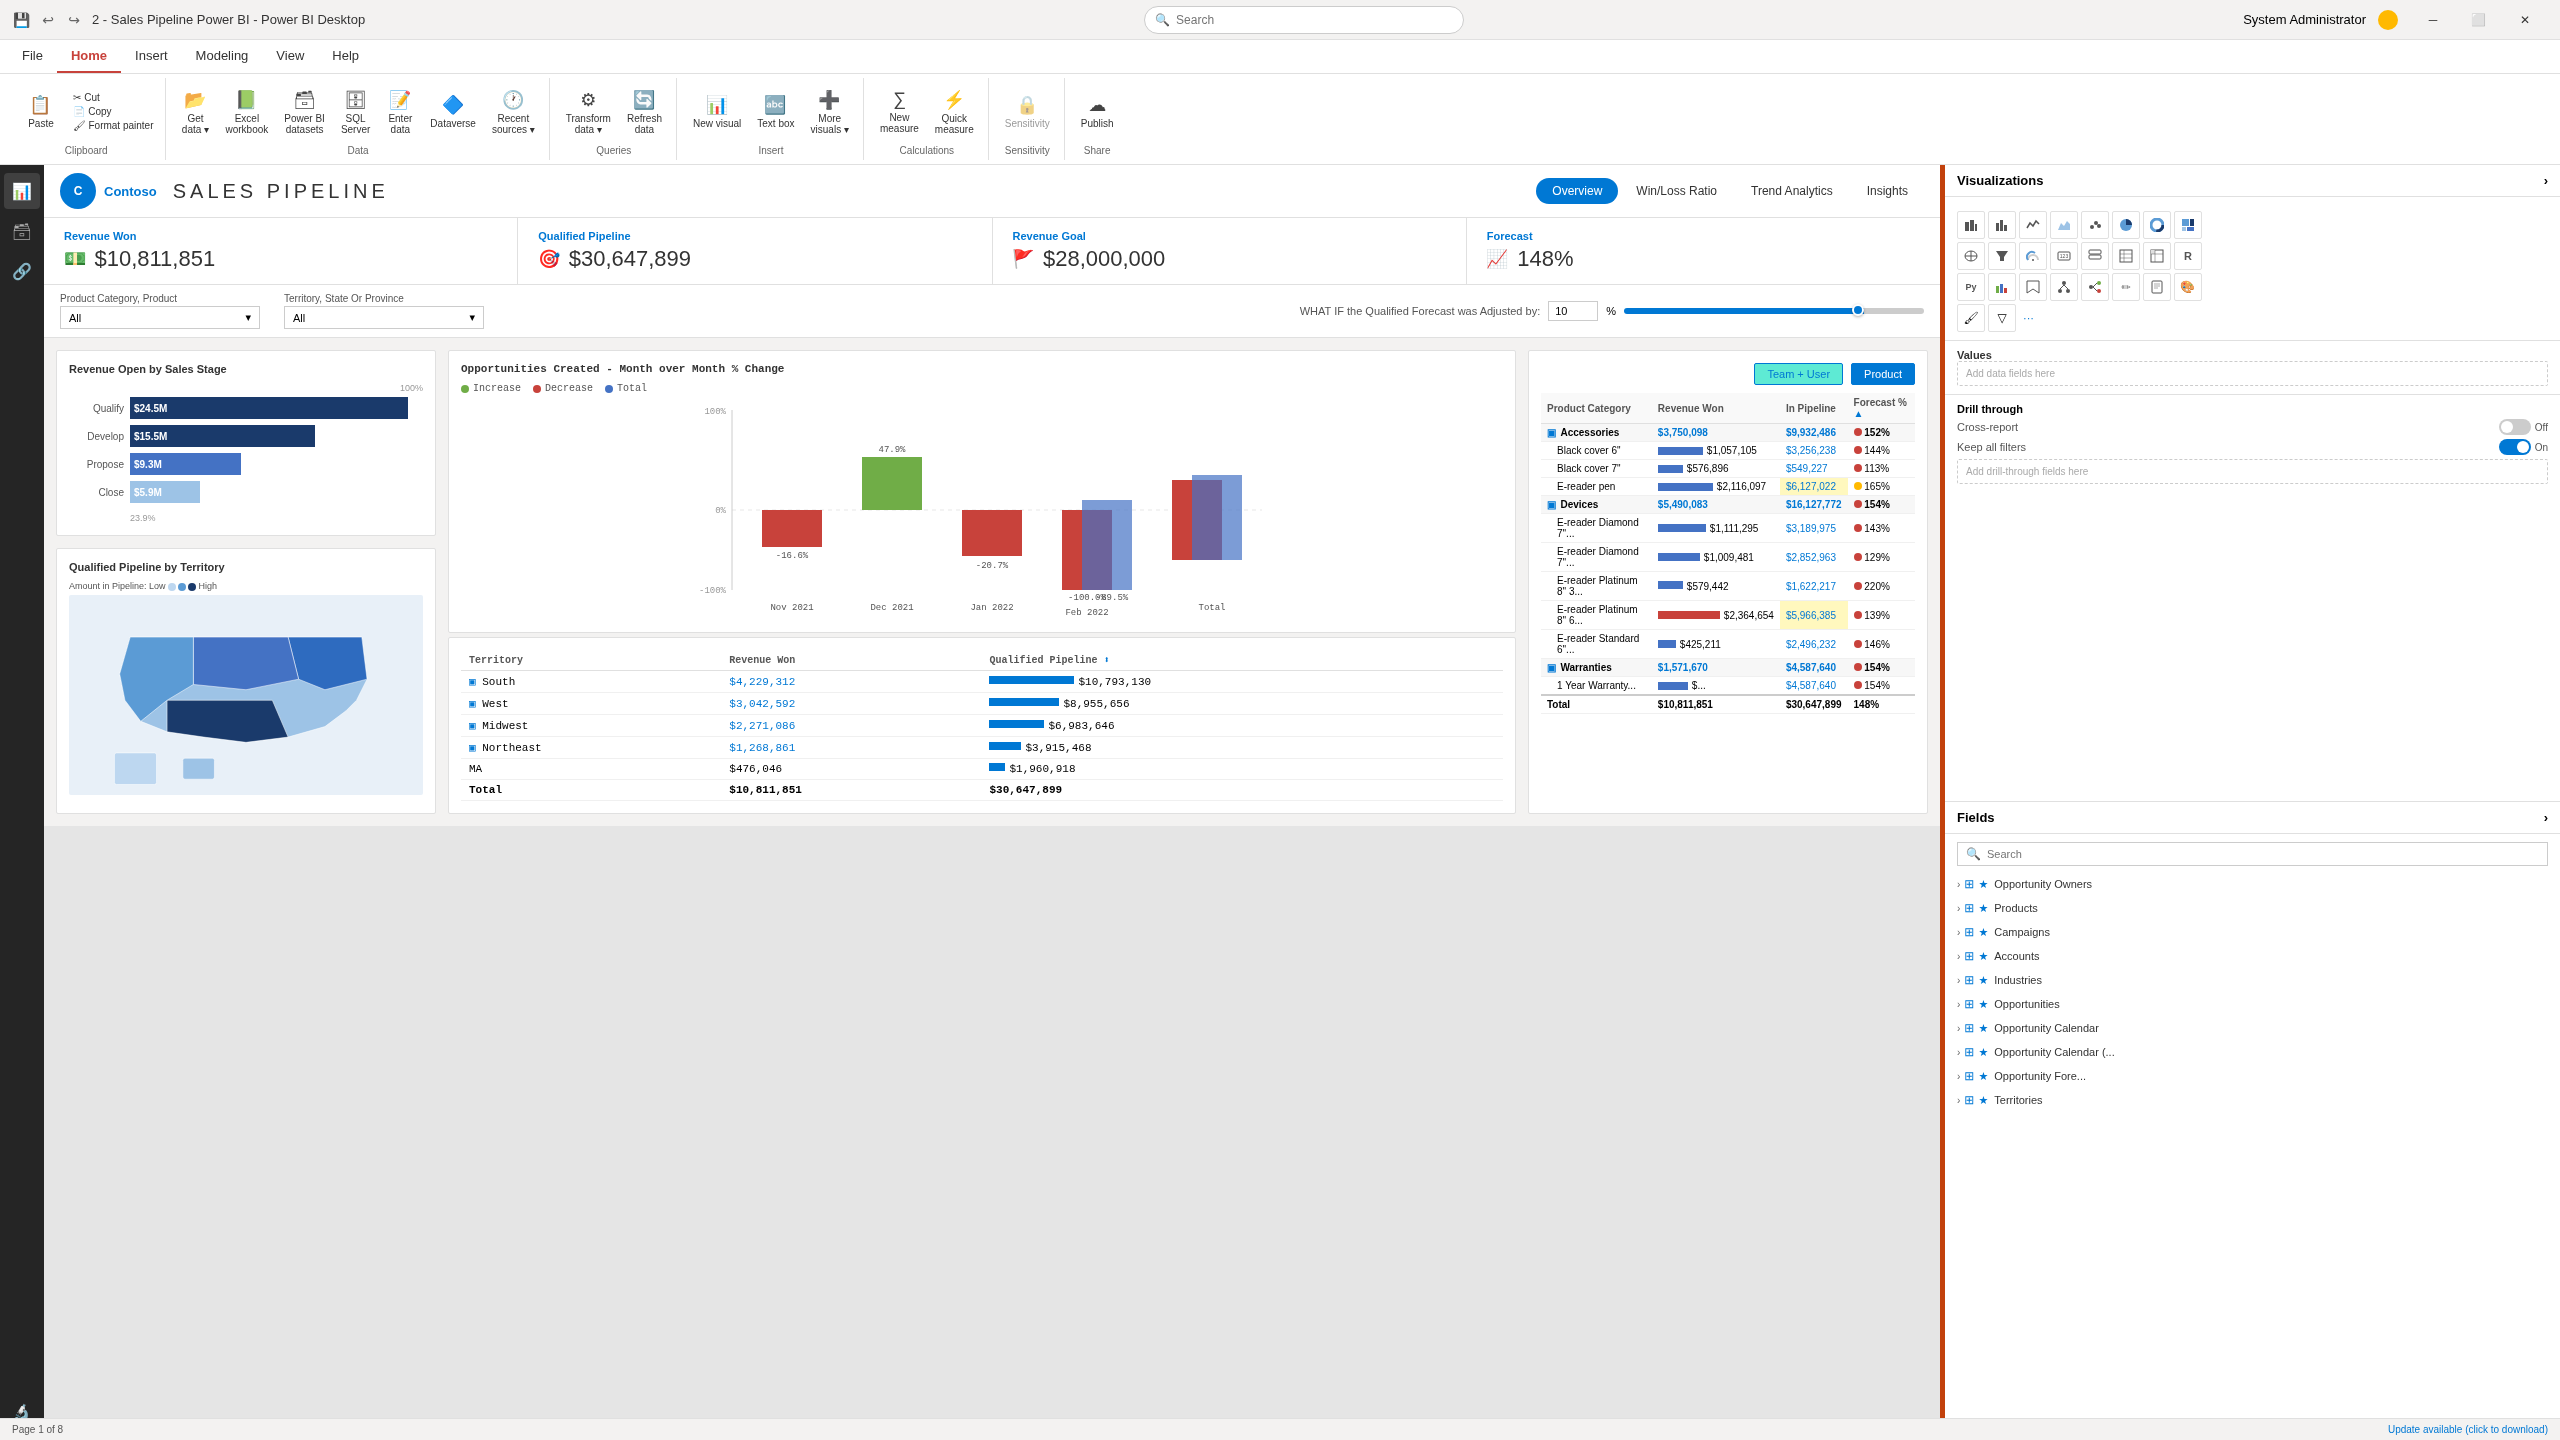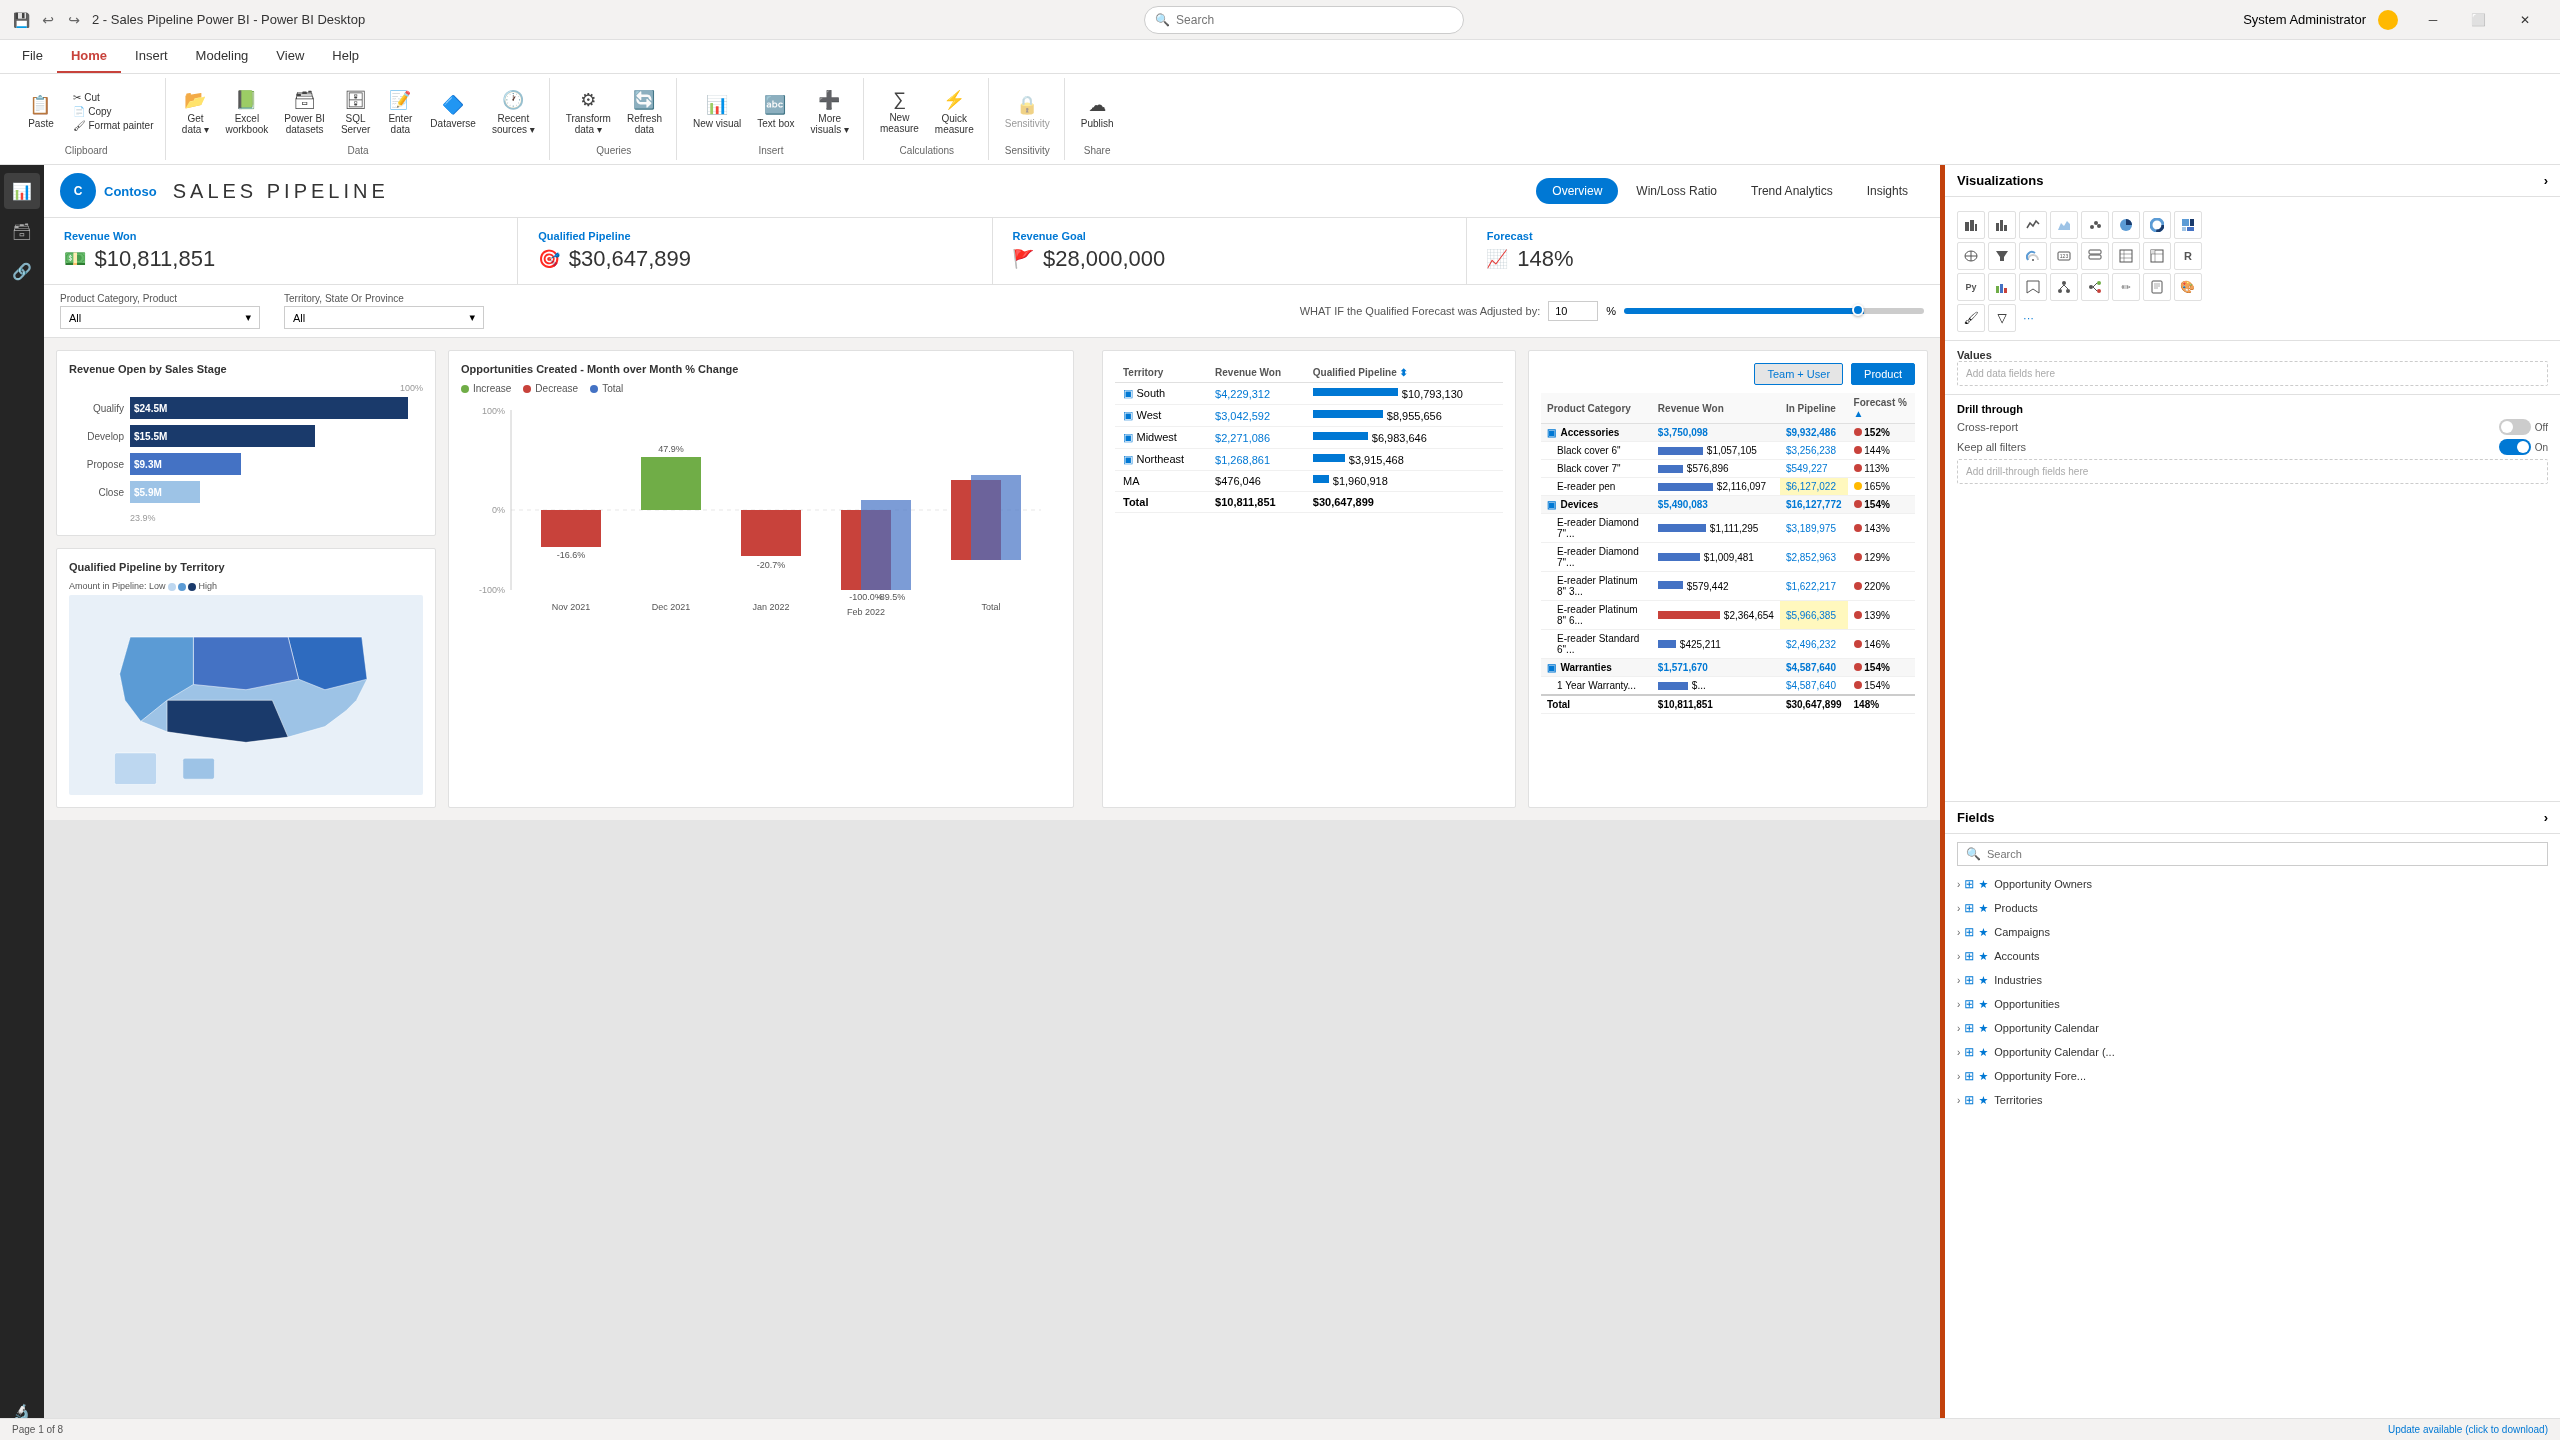--- a/index.html
+++ b/index.html
@@ -66,21 +66,21 @@
     .filter-select { border: 1px solid #ccc; padding: 4px 8px; font-size: 11px; display: flex; align-items: center; justify-content: space-between; cursor: pointer; background: white; width: 200px; }
     .whatif-group { display: flex; align-items: center; gap: 8px; margin-left: auto; }
     .whatif-label { font-size: 11px; color: #555; white-space: nowrap; }
     .whatif-input { width: 50px; border: 1px solid #ccc; padding: 3px 6px; font-size: 11px; }
     .whatif-pct { font-size: 11px; }
     .whatif-slider { width: 300px; height: 6px; background: linear-gradient(to right, #0078d4 80%, #ccc 80%); border-radius: 3px; position: relative; }
 
     
     .charts-area { background: #f3f2f1; padding: 12px; display: flex; gap: 12px; overflow: hidden; }
     .chart-col-left { display: flex; flex-direction: column; gap: 12px; width: 380px; flex-shrink: 0; }
-    .chart-col-mid { display: flex; flex-direction: row; gap: 28px; flex: 1; }
+    .chart-col-mid { display: flex; flex-direction: column; gap: 4px; flex: 1; font-family: Liberation Mono, monospace; }
     .chart-col-right { display: flex; flex-direction: column; gap: 12px; width: 400px; flex-shrink: 0; }
 
     .chart-card { background: white; border: 1px solid #e0e0e0; padding: 12px; border-radius: 2px; }
     .chart-title { font-size: 11px; color: #333; font-weight: 600; margin-bottom: 8px; }
 
     
     .bar-chart { display: flex; flex-direction: column; gap: 6px; }
     .bar-row { display: flex; align-items: center; gap: 6px; }
     .bar-label { width: 55px; font-size: 10px; color: #555; text-align: right; }
     .bar-container { flex: 1; position: relative; height: 22px; }
@@ -104,21 +104,21 @@
     .right-table td { padding: 3px 6px; border-bottom: 1px solid #f0f0f0; font-size: 10px; }
     .right-table td.blue { color: #0078d4; }
     .right-table .category-row { background: #f7f7f7; font-weight: 600; }
     .right-table .indent { padding-left: 16px; }
     .dot { width: 8px; height: 8px; border-radius: 50%; display: inline-block; }
     .dot.red { background: #c8423b; }
     .dot.yellow { background: #ffb900; }
 
     
     .toggle-row { display: flex; justify-content: flex-end; gap: 8px; margin-bottom: 8px; }
-    .toggle-btn { padding: 4px 12px; font-size: 11px; border: 1px solid #0078d4; border-radius: 2px; cursor: pointer; background: #e5e5e5; color: #0078d4; }
+    .toggle-btn { padding: 4px 12px; font-size: 11px; border: 1px solid #0078d4; border-radius: 2px; cursor: pointer; background: #5eead4; color: #0078d4; }
     .toggle-btn.active { background: #0078d4; color: white; }
     .right-panel-header { display: flex; align-items: center; justify-content: space-between; padding: 8px 12px; border-bottom: 1px solid #e0e0e0; font-size: 13px; font-weight: 600; }
     .right-panel-section { padding: 8px 12px; border-bottom: 1px solid #e0e0e0; }
     .viz-grid { display: grid; grid-template-columns: repeat(8, 28px); gap: 3px; margin-top: 6px; }
     .viz-icon { width: 28px; height: 28px; border: 1px solid #e0e0e0; display: flex; align-items: center; justify-content: center; cursor: pointer; font-size: 12px; border-radius: 2px; }
     .field-group { margin-bottom: 4px; }
     .field-group-header { display: flex; align-items: center; gap: 4px; padding: 3px 4px; cursor: pointer; font-size: 11px; color: #333; }
     .chevron { font-size: 10px; color: #666; }
     .field-table-icon { color: #0078d4; font-size: 12px; }
     .field-group-label { font-size: 11px; }

